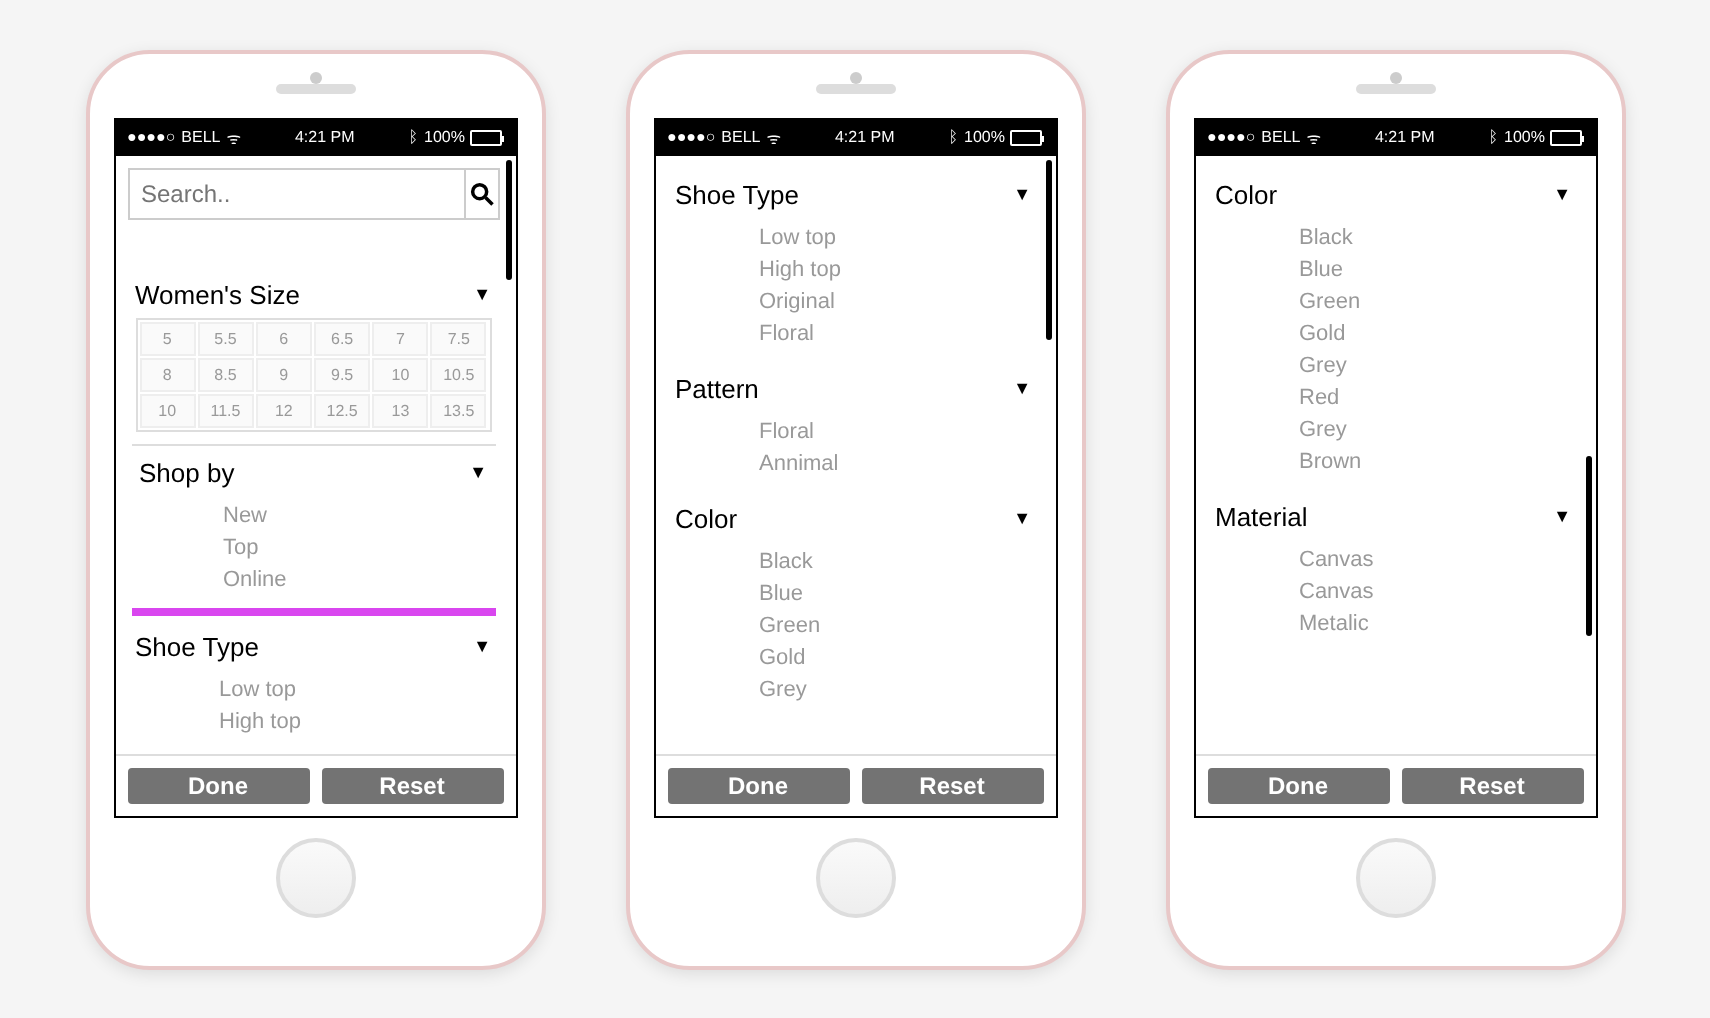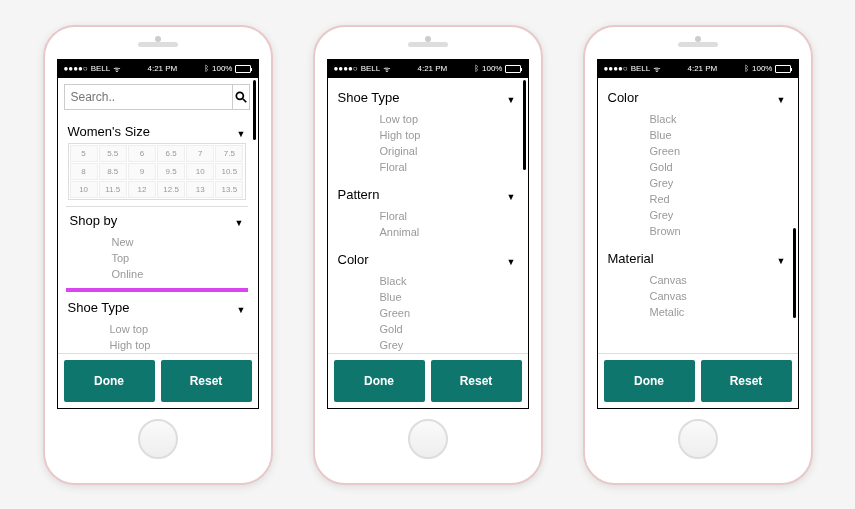--- a/index.html
+++ b/index.html
@@ -96,41 +96,41 @@
     position: absolute;
     right: 2px;
     width: 3px;
     background: #000;
     border-radius: 2px;
   }
   .search-row {
     display: flex;
     border: 1px solid #ccc;
     height: 26px;
-    margin-bottom: 8px;
+    margin-bottom: 24px;
   }
   .search-input {
     flex: 1;
     border: none;
     padding: 0 6px;
     font-size: 12px;
     color: #999;
     outline: none;
   }
   .search-btn {
     width: 26px;
     display: flex;
     align-items: center;
     justify-content: center;
     border-left: 1px solid #ccc;
   }
   .section-header {
     display: flex;
     justify-content: space-between;
-    align-items: flex-end;
+    align-items: center;
     font-size: 13px;
     color: #000;
     padding: 6px 4px 4px 4px;
   }
   .caret { font-size: 9px; }
   .size-grid {
     display: grid;
     grid-template-columns: repeat(6, 1fr);
     gap: 1px;
     border: 1px solid #ddd;
@@ -156,26 +156,26 @@
   }
   .shopby-box { border-top:1px solid #ddd; border-bottom:4px solid #d946ef; margin:0 2px 2px 2px; }
   .footer-btns {
     display: flex;
     gap: 6px;
     padding: 6px;
     border-top: 1px solid #ddd;
   }
   .btn {
     flex: 1;
-    background: #0f766e;
+    background: #737373;
     color: #fff;
     font-size: 12px;
     font-weight: 600;
     text-align: center;
-    padding: 14px 0;
+    padding: 2px 0;
     border-radius: 2px;
   }
   .home-btn {
     width: 40px;
     height: 40px;
     border: 2px solid #ddd;
     border-radius: 50%;
     margin-top: 10px;
     background: linear-gradient(#fafafa,#eee);
   }

